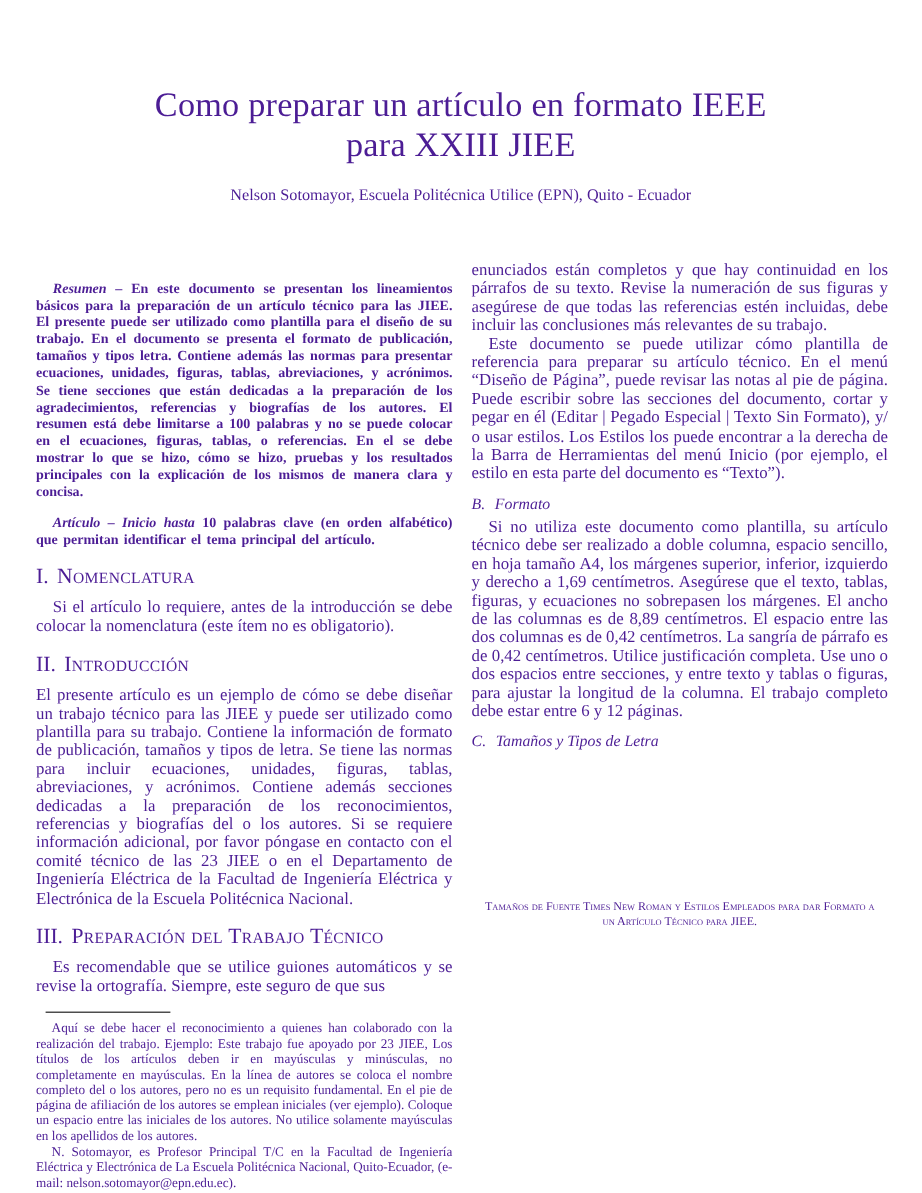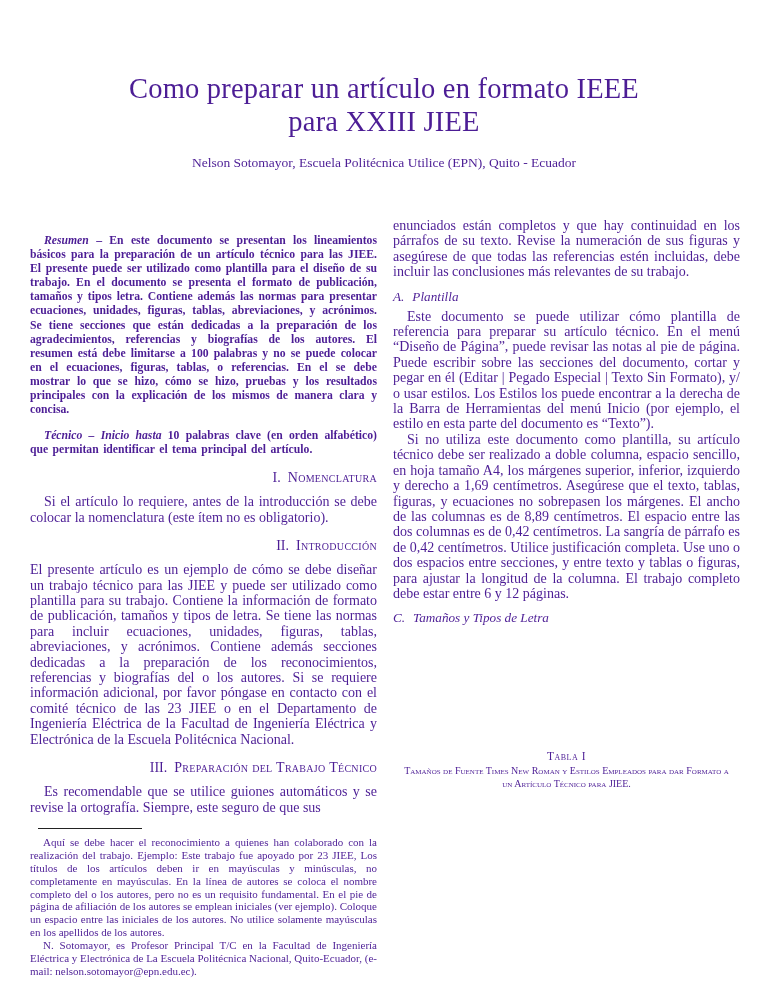--- a/index.html
+++ b/index.html
@@ -19,21 +19,21 @@
   .indent { text-indent:14px; }
 
   .abstract-p {
     font-weight:bold; font-size:11.7px; line-height:14.1px; text-align:justify;
     text-indent:14px; word-spacing:1.5px;
   }
   .abstract-p { margin-top:16px; }
   .kw-p { margin-top:12px; }
   .lbl-italic { font-style:italic; }
 
-  .sec-heading { text-align:right; font-size:14px; margin:13px 0 8px 0; }
+  .sec-heading { text-align:left; font-size:18px; margin:13px 0 8px 0; }
   .sec-num { padding-right:7px; }
   .sc { font-variant:small-caps; letter-spacing:0.3px; }
 
   .sub-heading { font-style:italic; font-size:13.2px; margin:9px 0 4px 0; }
   .sub-num { padding-right:8px; }
 
   .footnote-sep { width:104px; height:0; border-top:1px solid #222; margin:13px 0 7px 8px; }
   .footnote { font-size:11px; line-height:12.9px; text-align:justify; }
   .footnote .indent { text-indent:13px; }
 
@@ -51,21 +51,21 @@
     <span>para XXIII JIEE</span></h1>
     <div class="author">Nelson Sotomayor, Escuela Politécnica Utilice (EPN), Quito - Ecuador</div>
   </div>
 
   <div class="columns">
 
     <div class="col">
 
       <p class="abstract-p"><span class="lbl-italic">Resumen</span><span> – En este documento se presentan los lineamientos básicos para la preparación de un artículo técnico para las JIEE. El presente puede ser utilizado como plantilla para el diseño de su trabajo. En el documento se presenta el formato de publicación, tamaños y tipos letra. Contiene además las normas para presentar ecuaciones, unidades, figuras, tablas, abreviaciones, y acrónimos. Se tiene secciones que están dedicadas a la preparación de los agradecimientos, referencias y biografías de los autores. El resumen está debe limitarse a 100 palabras y no se puede colocar en el ecuaciones, figuras, tablas, o referencias. En el  se debe mostrar lo que se hizo, cómo se hizo, pruebas y los resultados principales con la explicación de los mismos de manera clara y concisa.</span></p>
 
-      <p class="abstract-p kw-p"><span class="lbl-italic">Técnico</span><span class="lbl-italic"> – Inicio hasta</span><span> 10 palabras clave (en orden alfabético) que permitan identificar el tema principal del artículo.</span></p>
+      <p class="abstract-p kw-p"><span class="lbl-italic">Artículo</span><span class="lbl-italic"> – Inicio hasta</span><span> 10 palabras clave (en orden alfabético) que permitan identificar el tema principal del artículo.</span></p>
 
       <div class="sec-heading"><span class="sec-num">I.</span><span class="sc">Nomenclatura</span></div>
       <p class="body-p indent">Si el artículo lo requiere, antes de la introducción se debe colocar la nomenclatura (este ítem no es obligatorio).</p>
 
       <div class="sec-heading"><span class="sec-num">II.</span><span class="sc">Introducción</span></div>
       <p class="body-p">El presente artículo es un  ejemplo de cómo se debe diseñar un trabajo técnico para las JIEE y puede ser utilizado como plantilla para su trabajo. Contiene la información de formato de publicación, tamaños y tipos de letra. Se tiene las  normas para incluir ecuaciones, unidades, figuras, tablas, abreviaciones, y acrónimos. Contiene además secciones dedicadas a la preparación de los reconocimientos, referencias  y biografías del o los autores. Si se requiere información adicional, por favor póngase en contacto con el comité técnico de las 23 JIEE o en el Departamento de Ingeniería Eléctrica de la Facultad de Ingeniería Eléctrica y Electrónica de la Escuela Politécnica Nacional.</p>
 
       <div class="sec-heading"><span class="sec-num">III.</span><span class="sc">Preparación del Trabajo Técnico</span></div>
       <p class="body-p indent">Es recomendable que se utilice guiones automáticos y se revise la ortografía. Siempre, este seguro de que    sus</p>
 
@@ -74,29 +74,28 @@
         <p class="indent">Aquí se debe hacer el reconocimiento a quienes han colaborado con la realización del trabajo.  Ejemplo: Este trabajo fue apoyado por 23 JIEE, Los títulos de los artículos deben ir en mayúsculas y minúsculas, no completamente en mayúsculas. En la línea de autores se coloca el nombre completo del o los autores, pero  no es un requisito fundamental. En el pie de página de afiliación de los autores se emplean iniciales (ver ejemplo). Coloque un espacio entre las iniciales de los autores. No utilice solamente mayúsculas en los apellidos de los autores.</p>
         <p class="indent">N. Sotomayor, es Profesor Principal T/C en la Facultad de Ingeniería Eléctrica y Electrónica de La Escuela Politécnica Nacional, Quito-Ecuador, (e-mail: nelson.sotomayor@epn.edu.ec).</p>
       </div>
 
     </div>
 
     <div class="col">
 
       <p class="body-p">enunciados están completos y que hay continuidad en los párrafos de su texto. Revise la numeración de sus figuras y asegúrese de que todas las referencias estén incluidas, debe incluir las conclusiones más relevantes de su trabajo.</p>
 
-      <div class="sub-heading"><span class="sub-num">A.</span><span>Plantilla</span></div>
       <p class="body-p indent">Este documento se puede utilizar cómo plantilla de referencia para preparar su artículo técnico. En el menú “Diseño de Página”, puede revisar las notas al pie de página. Puede escribir sobre las secciones del documento, cortar y pegar en él (Editar | Pegado Especial | Texto Sin Formato), y/ o usar estilos. Los Estilos los puede encontrar a la derecha de la Barra de Herramientas del menú Inicio (por ejemplo, el estilo en esta parte del documento es “Texto”).</p>
 
+      <div class="sub-heading"><span class="sub-num">B.</span><span>Formato</span></div>
       <p class="body-p indent">Si no utiliza este documento como plantilla, su artículo técnico debe ser realizado a doble columna, espacio sencillo, en hoja tamaño A4, los márgenes superior, inferior, izquierdo y derecho a 1,69 centímetros. Asegúrese que el texto, tablas, figuras, y ecuaciones no sobrepasen los márgenes. El ancho de las columnas es de 8,89 centímetros. El espacio entre las dos columnas  es de 0,42 centímetros. La sangría de párrafo es de 0,42 centímetros. Utilice justificación completa. Use uno o dos espacios entre secciones, y entre texto y tablas o figuras, para ajustar la longitud de la columna. El trabajo completo debe  estar entre 6 y 12 páginas.</p>
 
       <div class="sub-heading"><span class="sub-num">C.</span><span>Tamaños y Tipos de Letra</span></div>
 
       <div class="table-caption">
-        <div class="caption-title">Tabla I</div>
         <div class="caption-text">Tamaños de Fuente Times New Roman y  Estilos Empleados para dar Formato a un Artículo Técnico para JIEE.</div>
       </div>
 
     </div>
 
   </div>
 
 </div>
 
 </body></html>

